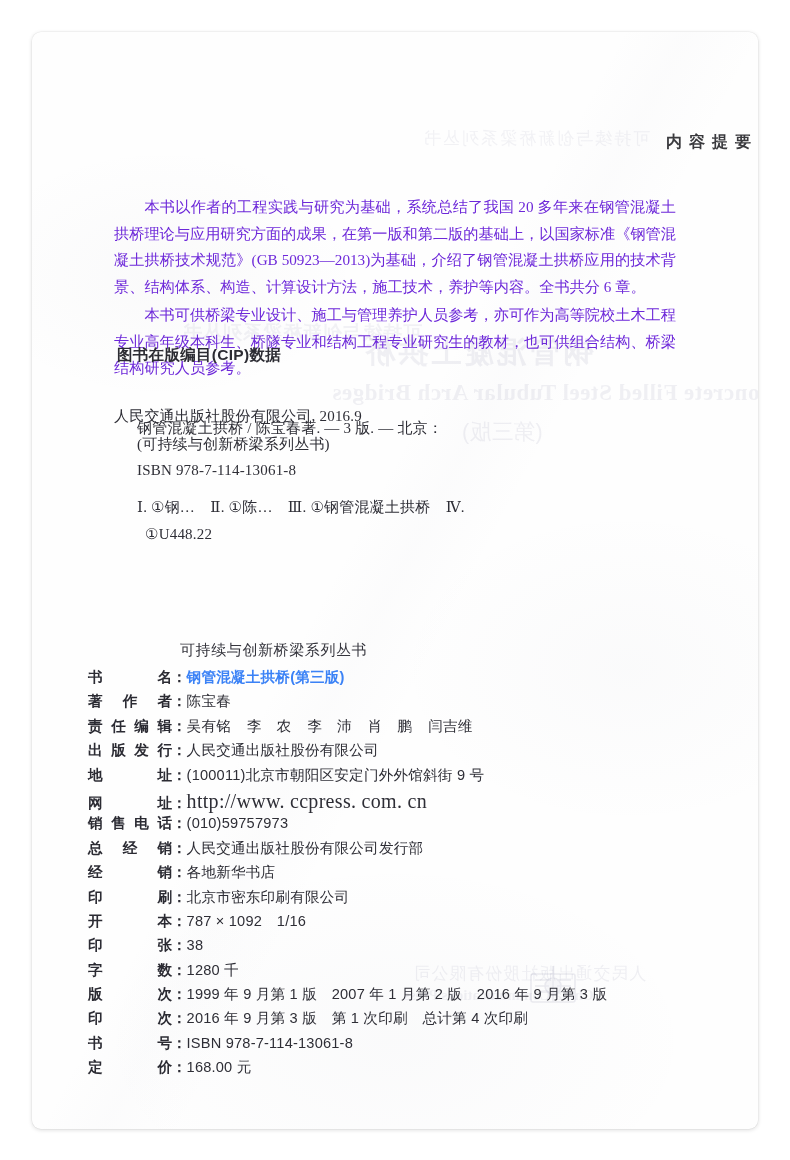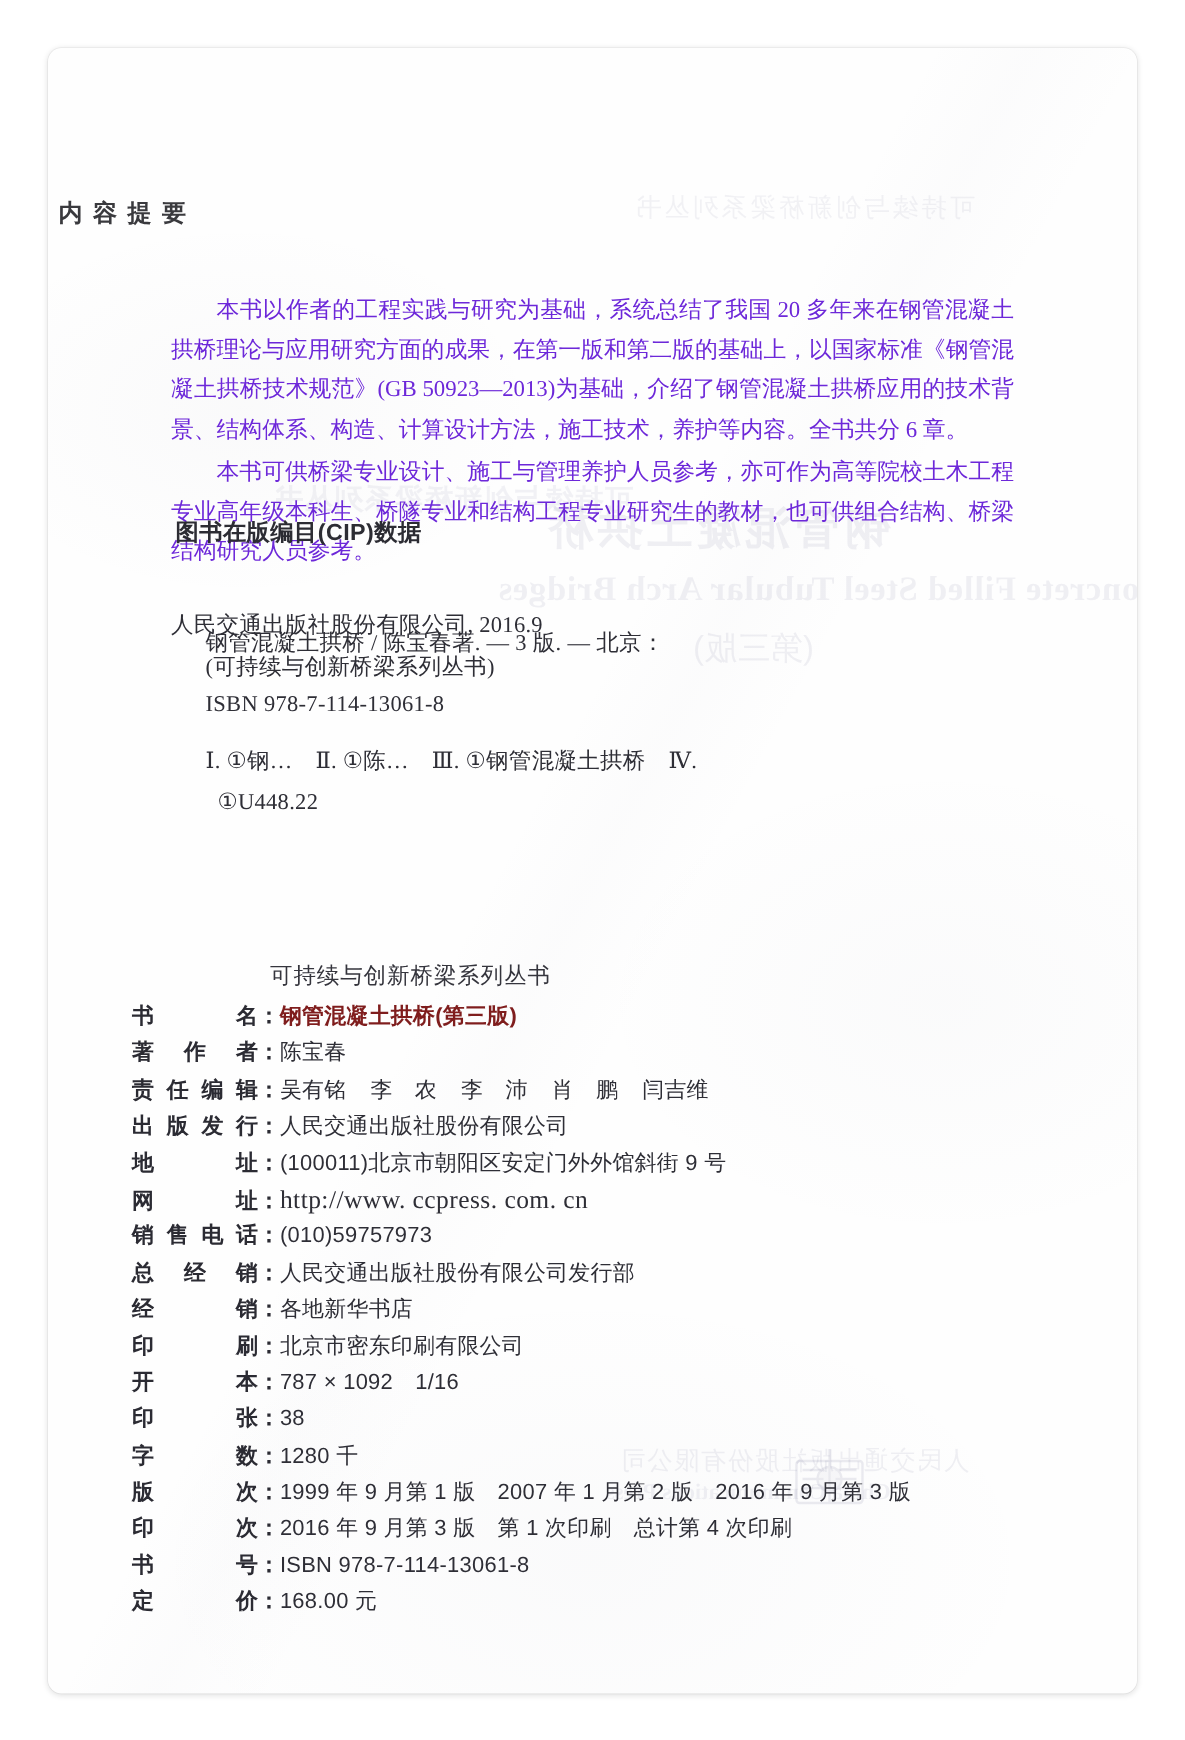--- a/index.html
+++ b/index.html
@@ -109,21 +109,21 @@
   #content {
     position: absolute;
     left: 0; top: 0;
     width: 726px; height: 1097px;
   }
 
   #section-heading {
     position: absolute;
     left: 0; top: 100px;
     width: 726px;
-    text-align: left;
+    text-align: right;
     font-family: "Liberation Sans", sans-serif;
     font-weight: bold;
     font-size: 16px;
     letter-spacing: 7px;
     color: #3a3a3e;
     text-indent: 7px;
   }
 
   .abstract-para {
     position: absolute;
@@ -205,26 +205,26 @@
   }
   .imprint-value {
     font-family: "Liberation Sans", sans-serif;
     font-size: 14.6px;
     color: #2e2e36;
     white-space: nowrap;
     letter-spacing: 0.2px;
   }
   .imprint-value.serif {
     font-family: "Liberation Serif", serif;
-    font-size: 17px;
+    font-size: 20px;
     letter-spacing: 0.3px;
   }
   .imprint-value.booktitle {
     font-weight: bold;
-    color: #7f1d1d;
+    color: #3b82f6;
   }
   .imprint-value.editors span { margin-right: 16px; }
   .imprint-value.editors span:last-child { margin-right: 0; }
 
   #exchange-note {
     position: absolute;
     left: 56px; top: 968px;
     font-family: "Liberation Sans", sans-serif;
     font-size: 14.6px;
     color: #2e2e36;

